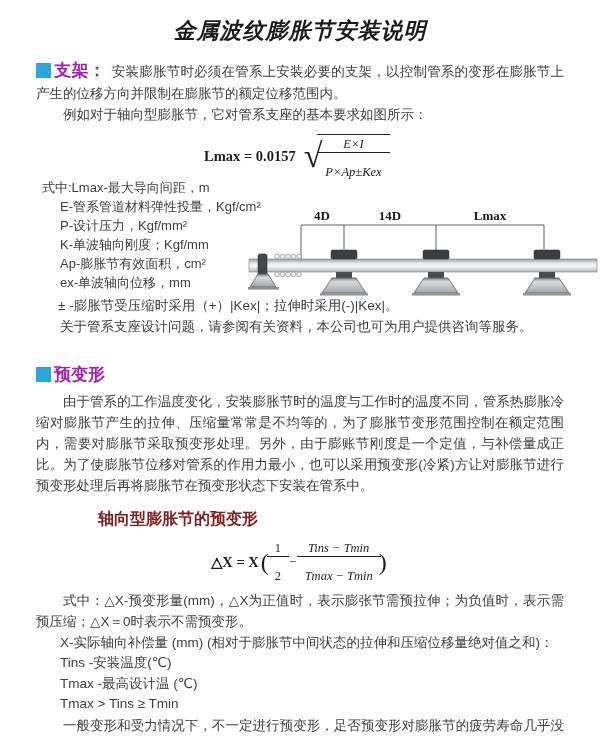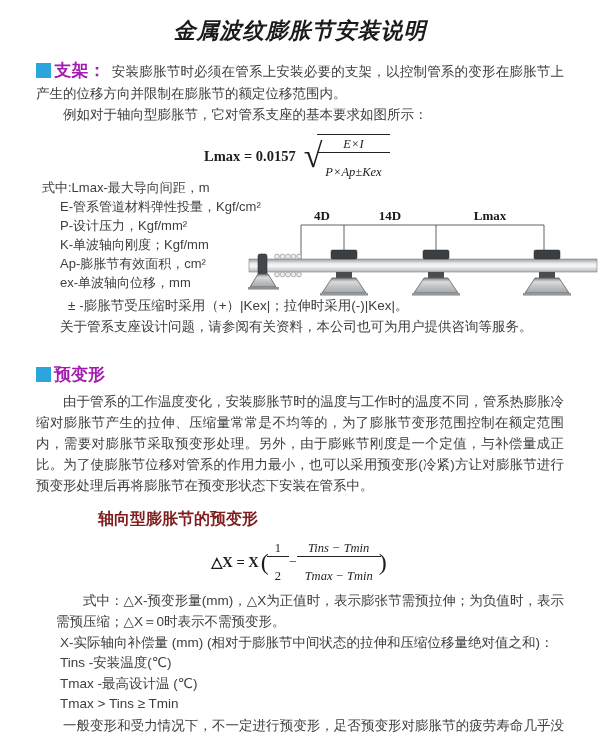--- a/index.html
+++ b/index.html
@@ -80,21 +80,21 @@
 
   <div class="defs">
     <div class="def-line def-first">式中:Lmax-最大导向间距，m</div>
     <div class="def-line def-sub">E-管系管道材料弹性投量，Kgf/cm²</div>
     <div class="def-line def-sub">P-设计压力，Kgf/mm²</div>
     <div class="def-line def-sub">K-单波轴向刚度；Kgf/mm</div>
     <div class="def-line def-sub">Ap-膨胀节有效面积，cm²</div>
     <div class="def-line def-sub">ex-单波轴向位移，mm</div>
   </div>
 
-  <div class="para" style="margin-left:32px;margin-top:3px;">± -膨胀节受压缩时采用（+）|Kex|；拉伸时采用(-)|Kex|。</div>
+  <div class="para" style="margin-left:22px;margin-top:3px;">± -膨胀节受压缩时采用（+）|Kex|；拉伸时采用(-)|Kex|。</div>
   <div class="para" style="margin-left:24px;">关于管系支座设计问题，请参阅有关资料，本公司也可为用户提供咨询等服务。</div>
 
   <div class="diagram-wrap">
     <svg width="354" height="102" viewBox="0 0 354 102">
       <defs>
         <linearGradient id="pipeGrad" x1="0" y1="0" x2="0" y2="1">
           <stop offset="0" stop-color="#9aa0a4"></stop>
           <stop offset="0.35" stop-color="#e9ebec"></stop>
           <stop offset="0.55" stop-color="#f6f7f8"></stop>
           <stop offset="1" stop-color="#b4b8bb"></stop>
@@ -176,20 +176,20 @@
       </span>
       <span class="f-op">−</span>
       <span class="frac">
         <span class="num">Tins − Tmin</span>
         <span class="den">Tmax − Tmin</span>
       </span>
       <span class="paren">)</span>
     </span>
   </div>
 
-  <p class="para indent2" style="margin-top:8px;margin-left:20px;">式中：△X-预变形量(mm)，△X为正值时，表示膨张节需预拉伸；为负值时，表示需预压缩；△X＝0时表示不需预变形。</p>
+  <p class="para indent2" style="margin-top:8px;">式中：△X-预变形量(mm)，△X为正值时，表示膨张节需预拉伸；为负值时，表示需预压缩；△X＝0时表示不需预变形。</p>
   <div class="line-item">X-实际轴向补偿量 (mm) (相对于膨胀节中间状态的拉伸和压缩位移量绝对值之和)：</div>
   <div class="line-item">Tins -安装温度(℃)</div>
   <div class="line-item">Tmax -最高设计温 (℃)</div>
   <div class="line-item">Tmax &gt; Tins ≥ Tmin</div>
   <p class="para indent2" style="margin-top:2px;">一般变形和受力情况下，不一定进行预变形，足否预变形对膨胀节的疲劳寿命几乎没有影响。</p>
 
 </div>
 
 </body></html>

